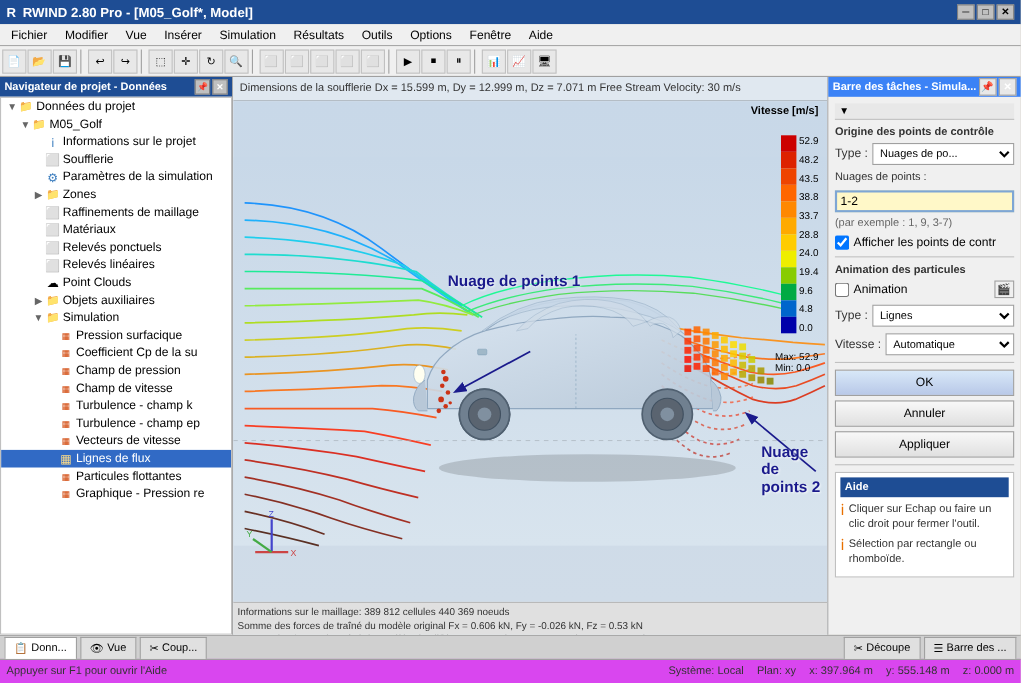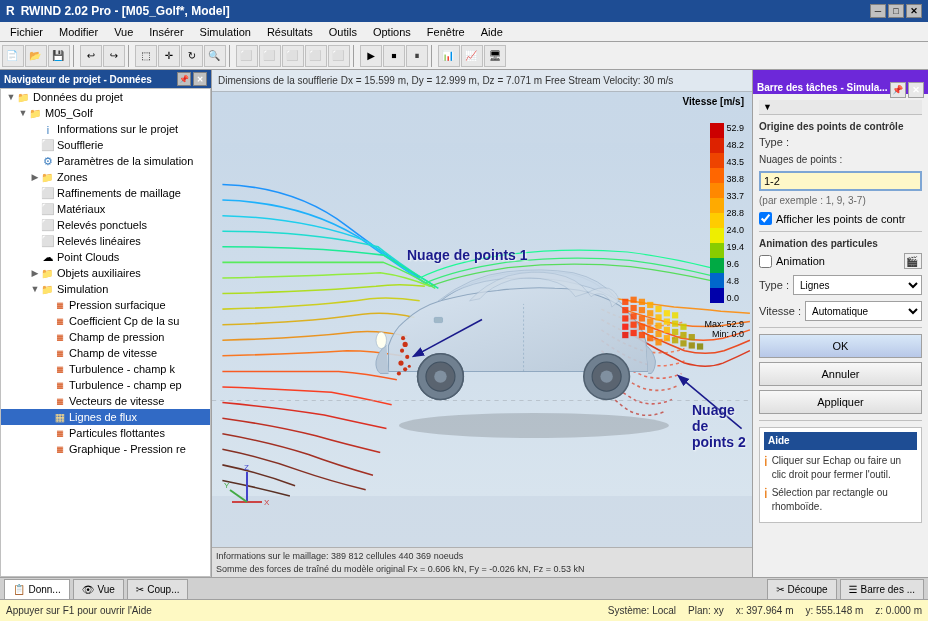--- a/index.html
+++ b/index.html
@@ -151,26 +151,26 @@
 
     
     .right-panel {
       width: 176px;
       background: #f0f0f0;
       border-left: 1px solid #a0a0a0;
       display: flex;
       flex-direction: column;
     }
     .right-panel-header {
-      background: #6d28d9;
+      background: #3b82f6;
       color: white;
       height: 18px;
       display: flex;
-      align-items: flex-start;
-      padding: 12px 4px;
+      align-items: center;
+      padding: 0 4px;
       font-size: 10px;
       font-weight: bold;
     }
     .right-content {
       flex: 1;
       padding: 6px;
       overflow-y: auto;
     }
     .section-title {
       font-size: 11px;
@@ -236,21 +236,21 @@
       font-weight: bold;
       padding: 2px 4px;
       margin-bottom: 4px;
     }
     .help-item { display: flex; gap: 4px; margin-bottom: 4px; }
     .help-bullet { color: #e87000; font-size: 14px; line-height: 1; }
 
     
     .status-bar {
       height: 22px;
-      background: #fef9c3;
+      background: #d946ef;
       border-top: 1px solid #a0a0a0;
       display: flex;
       align-items: center;
       padding: 0 6px;
       font-size: 10px;
       color: #333;
       gap: 12px;
     }
 
     
@@ -294,21 +294,21 @@
       display: flex; align-items: center; justify-content: center;
       font-size: 9px; cursor: pointer;
     }
   </style>
 </head>
 <body>
 
 <div class="title-bar">
   <div class="title-bar-left">
     <span style="font-size:12px;font-weight:bold;color:white;">R</span>
-    <span>RWIND 2.02 Pro - [M05_Golf*, Model]</span>
+    <span>RWIND 2.80 Pro - [M05_Golf*, Model]</span>
   </div>
   <div class="title-bar-controls">
     <div class="title-btn">─</div>
     <div class="title-btn">□</div>
     <div class="title-btn">✕</div>
   </div>
 </div>
 
 <div class="menu-bar">
   <span class="menu-item">Fichier</span>
@@ -705,21 +705,21 @@
             <span>38.8</span>
             <span>33.7</span>
             <span>28.8</span>
             <span>24.0</span>
             <span>19.4</span>
             <span>9.6</span>
             <span>4.8</span>
             <span>0.0</span>
           </div>
         </div>
-        <div style="font-size:9px;margin-top:2px;text-align:right;">
+        <div style="font-size:9px;margin-top:2px;">
           <div>Max: 52.9</div>
           <div>Min: 0.0</div>
         </div>
       </div>
 
       <div class="axis-indicator" style="bottom:35px;left:10px;">
         <svg width="50" height="50" viewBox="0 0 50 50">
           <line x1="25" y1="40" x2="25" y2="10" stroke="#4444cc" stroke-width="2"></line>
           <text x="22" y="8" font-size="8" fill="#4444cc">Z</text>
           <line x1="10" y1="40" x2="40" y2="40" stroke="#cc4444" stroke-width="2"></line>
@@ -749,20 +749,25 @@
     <div class="right-content">
 
       <div style="background:#e8e8e8;border-bottom:1px solid #c0c0c0;padding:2px 4px;margin-bottom:6px;display:flex;align-items:center;justify-content:space-between;">
         <span style="font-size:9px;">▼</span>
       </div>
 
       <div class="section-title" style="font-size:10px;margin-bottom:4px;">Origine des points de contrôle</div>
 
       <div class="field-row">
         <label class="field-label">Type :</label>
+        <select class="field-select">
+          <option>Nuages de po...</option>
+          <option>Points</option>
+          <option>Grille</option>
+        </select>
       </div>
 
       <div class="field-row">
         <label class="field-label" style="font-size:10px;">Nuages de points :</label>
       </div>
       <div style="margin-bottom:4px;">
         <input type="text" class="field-input" style="width: 100%; border: 2px solid rgb(126, 166, 212); background: rgb(255, 248, 200);" value="1-2">
       </div>
       <div class="field-note">(par exemple : 1, 9, 3-7)</div>
 

